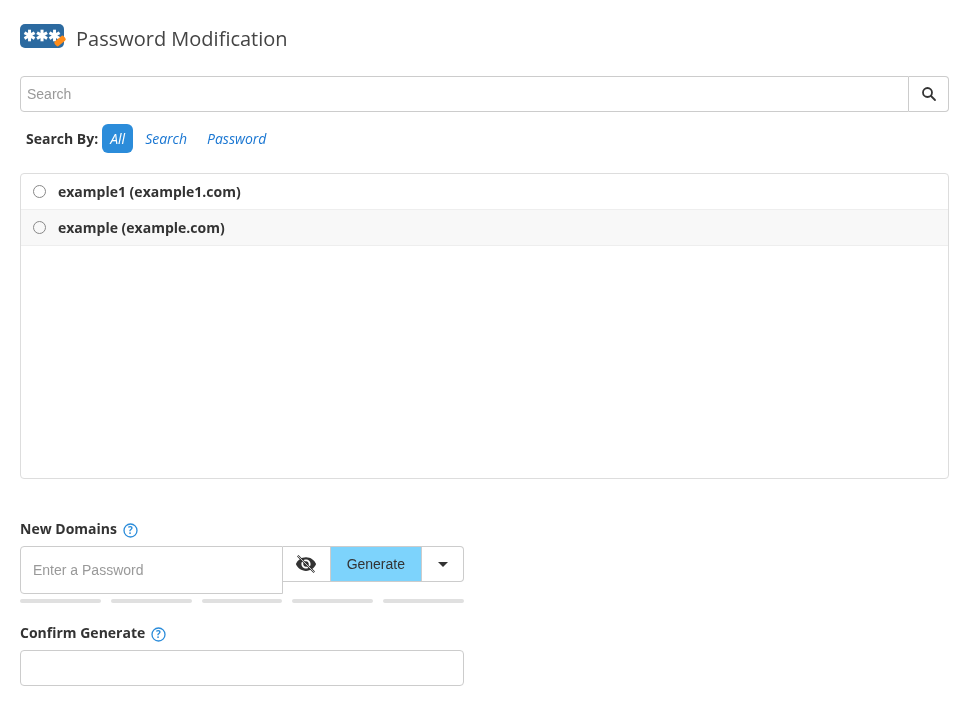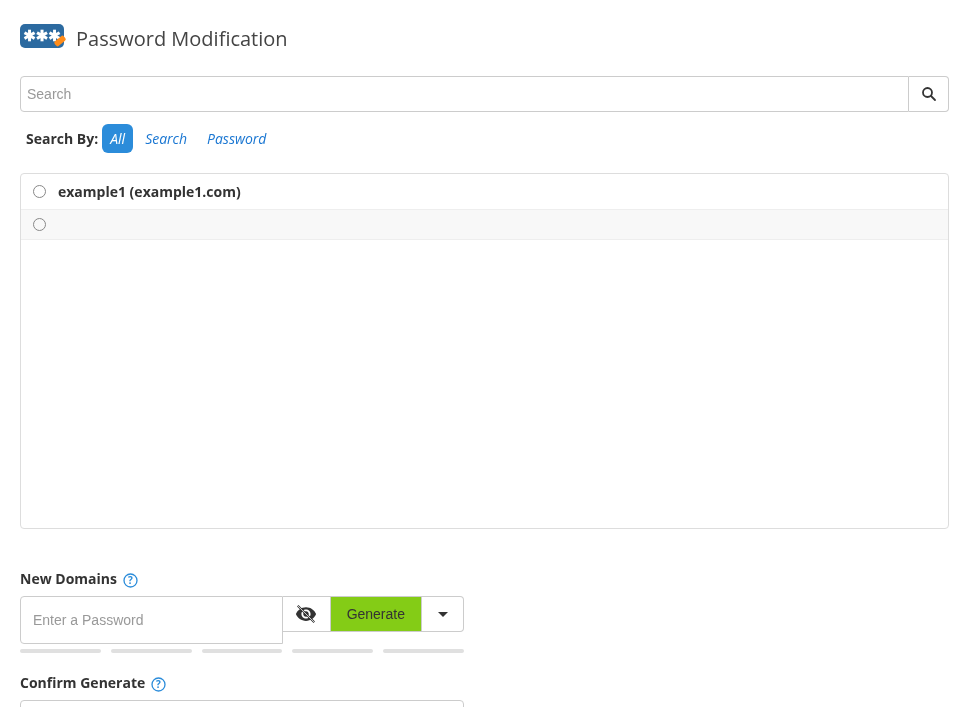--- a/index.html
+++ b/index.html
@@ -76,21 +76,21 @@
       border-radius: 6px;
       font-style: italic;
     }
     .filter-option.active {
       background: #2b8cda;
       color: #fff;
     }
     .user-list {
       border: 1px solid #ddd;
       border-radius: 4px;
-      height: 356px;
+      height: 306px;
       margin-bottom: 40px;
       overflow-y: auto;
     }
     .user-row {
       display: flex;
       align-items: center;
       padding: 8px 12px;
       border-bottom: 1px solid #eee;
       cursor: pointer;
     }
@@ -150,21 +150,21 @@
       cursor: pointer;
       display: flex;
       align-items: center;
       justify-content: center;
     }
     .generate-button {
       padding: 0 16px;
       height: 36px;
       border: 1px solid #ccc;
       border-left: none;
-      background: #84cc16;
+      background: #7dd3fc;
       cursor: pointer;
       font-size: 14px;
       color: #333;
     }
     .dropdown-button {
       width: 42px;
       height: 36px;
       border: 1px solid #ccc;
       border-left: none;
       border-radius: 0 4px 4px 0;
@@ -233,20 +233,21 @@
   <span class="filter-option">Password</span>
 </div>
 
 <div class="user-list">
   <div class="user-row">
     <span class="user-radio"></span>
     <span class="user-label">example1 (example1.com)</span>
   </div>
   <div class="user-row">
     <span class="user-radio"></span>
+    <span class="user-label">example (example.com)</span>
   </div>
 </div>
 
 <div class="form-group">
   <div>
     <span class="form-label">New Domains</span>
     <span class="help-icon">
       <svg width="15" height="15" viewBox="0 0 15 15">
         <circle cx="7.5" cy="7.5" r="6.5" fill="none" stroke="#2b8cda" stroke-width="1.3"></circle>
         <text x="7.5" y="11" font-size="10" font-weight="bold" fill="#2b8cda" text-anchor="middle">?</text>

